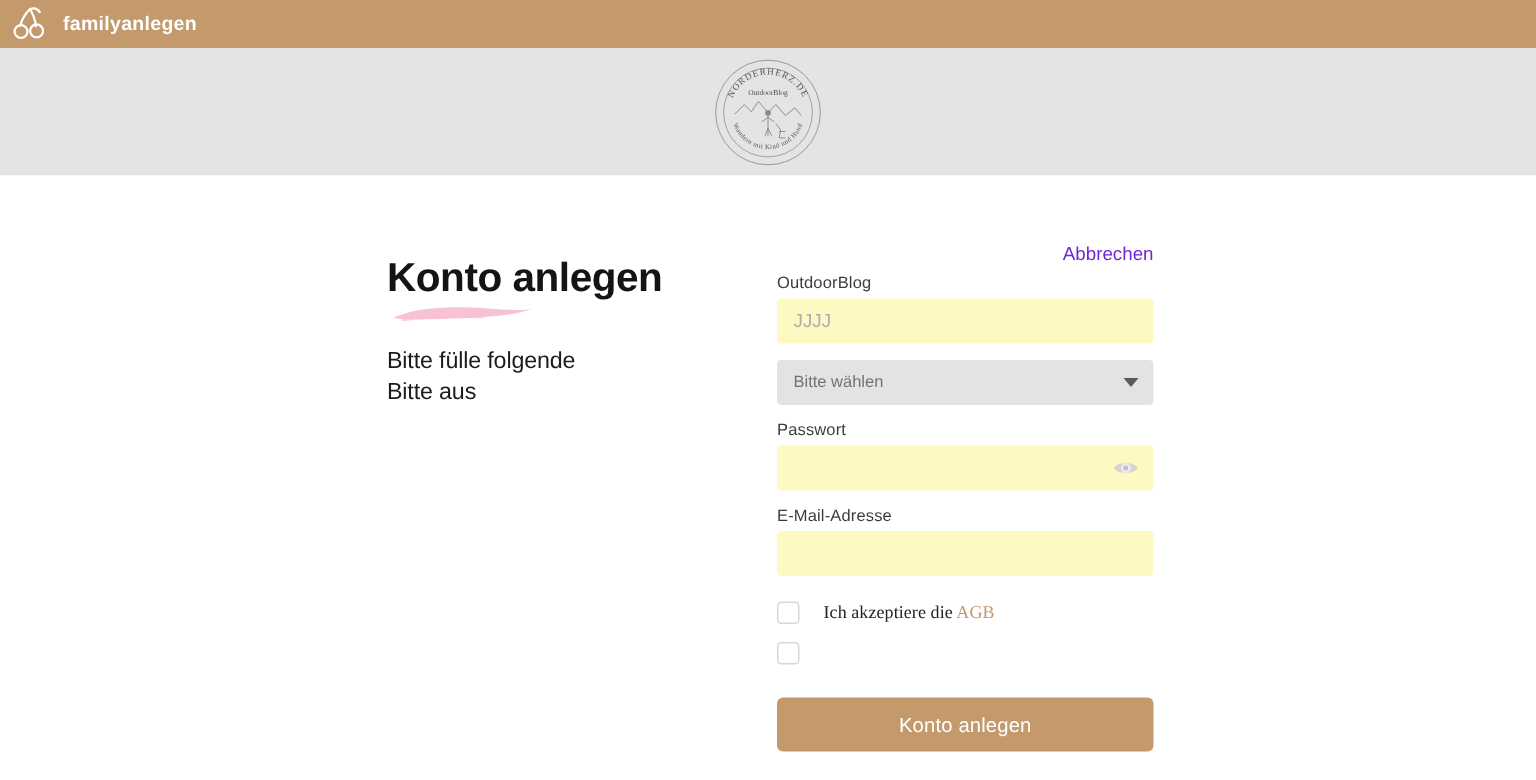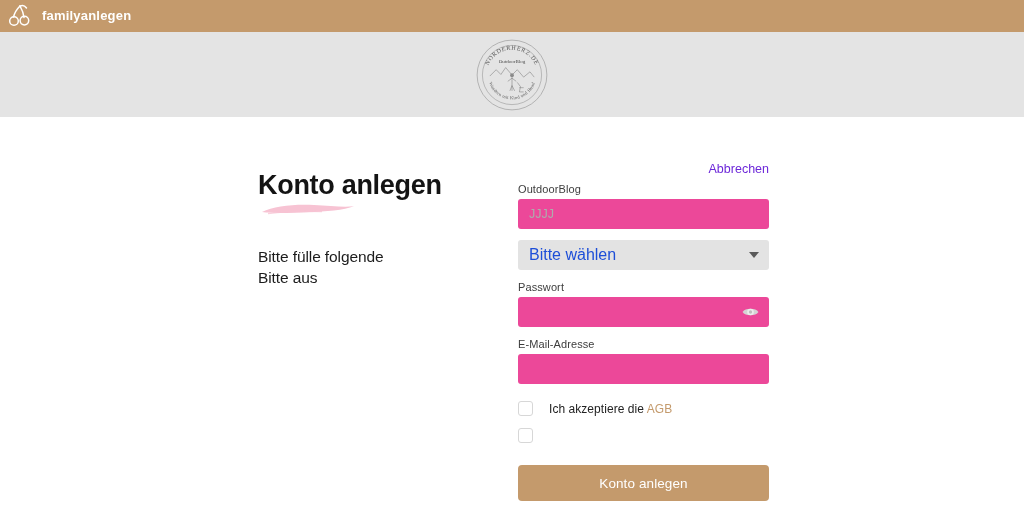--- a/index.html
+++ b/index.html
@@ -92,21 +92,21 @@
     line-height: 1.12;
   }
   .brushwrap {
     margin: 2px 0 0 2px;
     height: 16px;
   }
   .brush {
     display: block;
   }
   .subline {
-    margin-top: 29px;
+    margin-top: 13px;
     font-size: 15.5px;
     color: #1c1c1c;
     line-height: 1.32;
     letter-spacing: -0.1px;
   }
 
   
   .form {
     width: 251px;
     flex: 0 0 251px;
@@ -129,21 +129,21 @@
     display: block;
     font-size: 11px;
     color: #3d3d3d;
     margin-bottom: 4px;
     letter-spacing: .1px;
   }
   .input {
     box-sizing: border-box;
     width: 100%;
     height: 30px;
-    background: #ec4899;
+    background: #fef9c3;
     border: 0;
     border-radius: 3px;
     padding: 0 11px;
     font-family: "Liberation Sans", sans-serif;
     font-size: 12.5px;
     color: #333333;
     outline: none;
   }
   .input::placeholder {
     color: #adadad;
@@ -154,22 +154,22 @@
   .select {
     box-sizing: border-box;
     width: 100%;
     height: 30px;
     background: #e3e3e3;
     border: 0;
     border-radius: 3px;
     padding: 0 28px 0 11px;
     display: flex;
     align-items: center;
-    font-size: 16px;
-    color: #1d4ed8;
+    font-size: 11px;
+    color: #737373;
     cursor: pointer;
   }
   .caret {
     position: absolute;
     right: 10px;
     top: 50%;
     transform: translateY(-50%);
     width: 0;
     height: 0;
     border-left: 5px solid transparent;
@@ -207,20 +207,21 @@
     border: 1px solid #d7d7d7;
     border-radius: 3px;
     background: #ffffff;
     cursor: pointer;
     margin-right: 16px;
   }
   .check-label {
     font-size: 12px;
     color: #222222;
     letter-spacing: .05px;
+    font-family: Liberation Serif, serif;
   }
   .link-tan {
     color: #c49a6c;
     cursor: pointer;
     text-decoration: none;
   }
 
   
   .submit {
     box-sizing: border-box;

